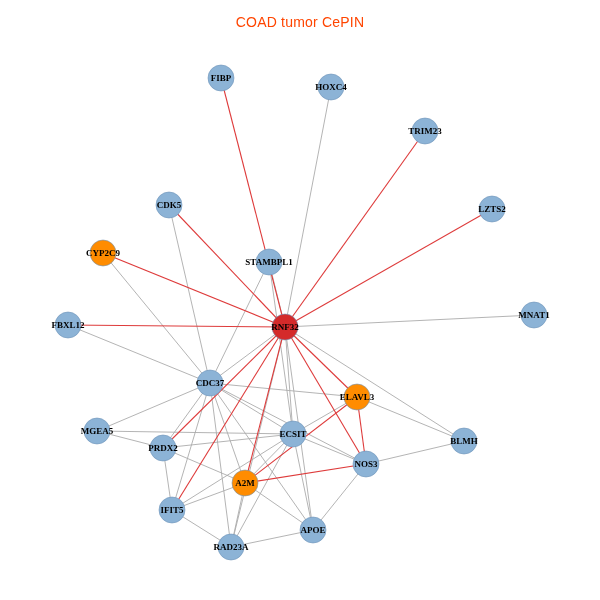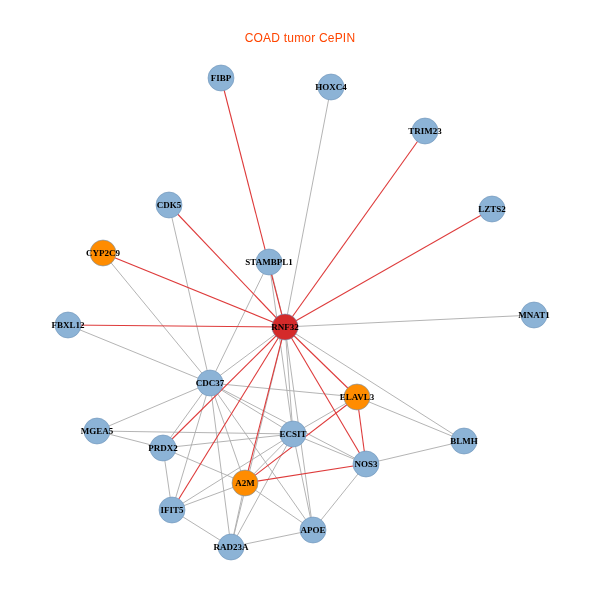--- a/index.html
+++ b/index.html
@@ -10,25 +10,25 @@
   }
   .canvas {
     position: relative;
     width: 600px;
     height: 600px;
     background: #ffffff;
     overflow: hidden;
   }
   .chart-title {
     position: absolute;
-    top: 31px;
+    top: 14px;
     left: 0;
     width: 100%;
     text-align: center;
-    font-size: 12px;
+    font-size: 14px;
     font-weight: 500;
     letter-spacing: 0.2px;
     font-family: "Liberation Sans", sans-serif;
   }
   svg.network {
     position: absolute;
     top: 0;
     left: 0;
   }
   svg.network text.nlabel {

